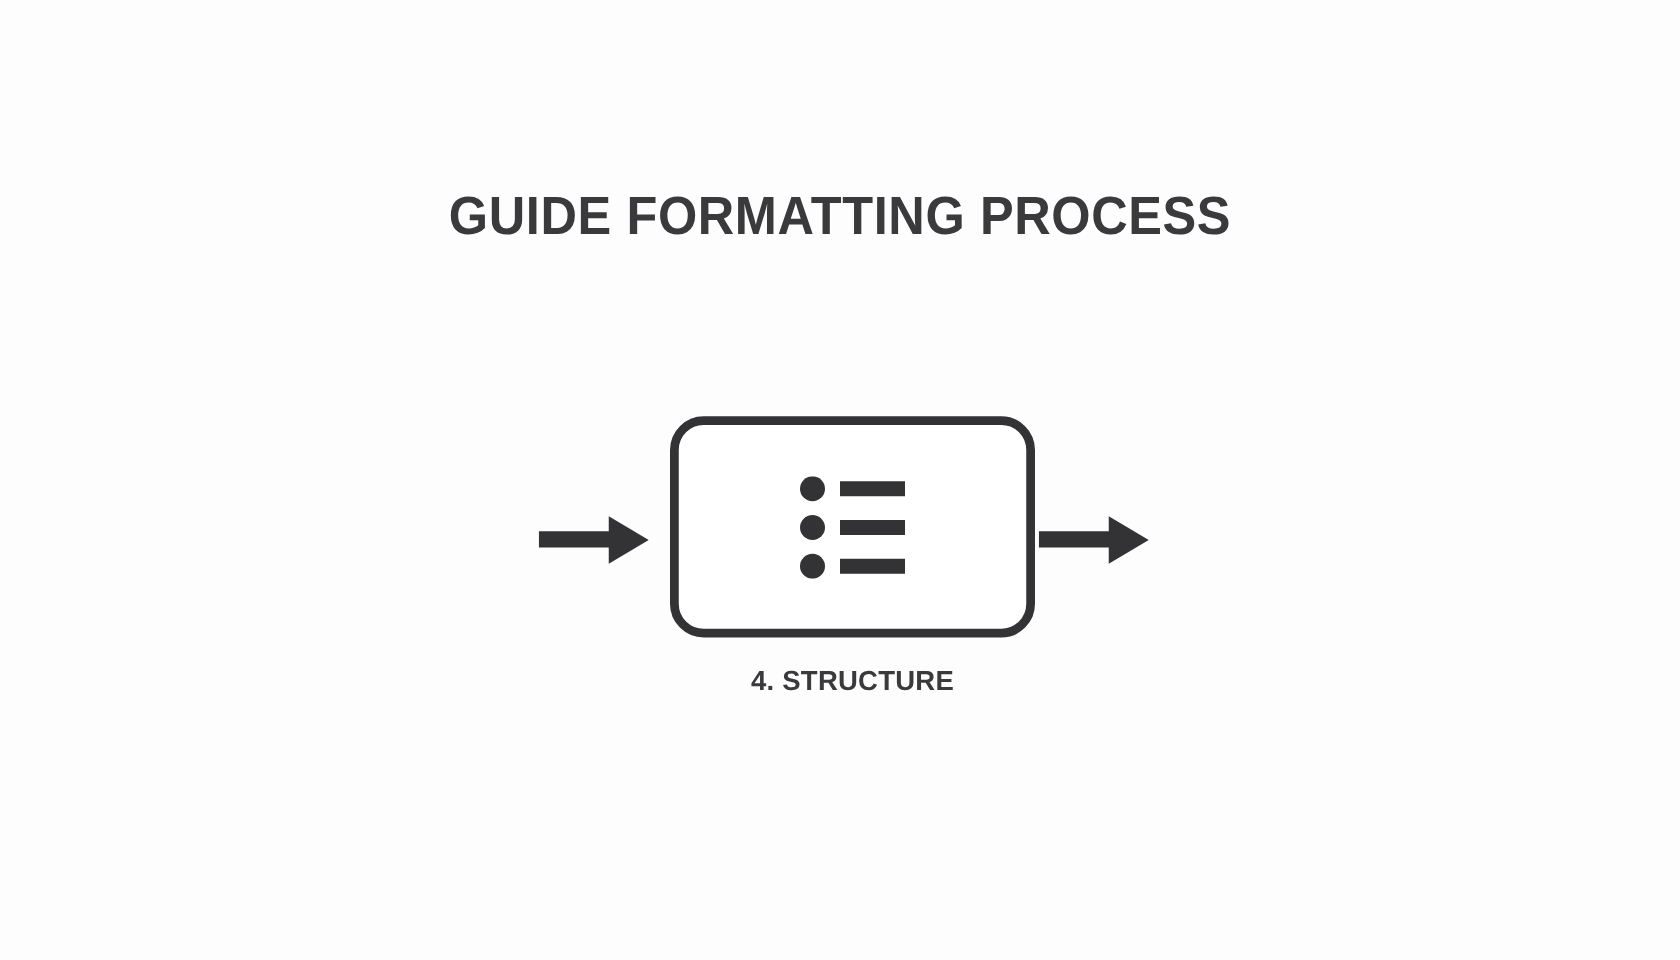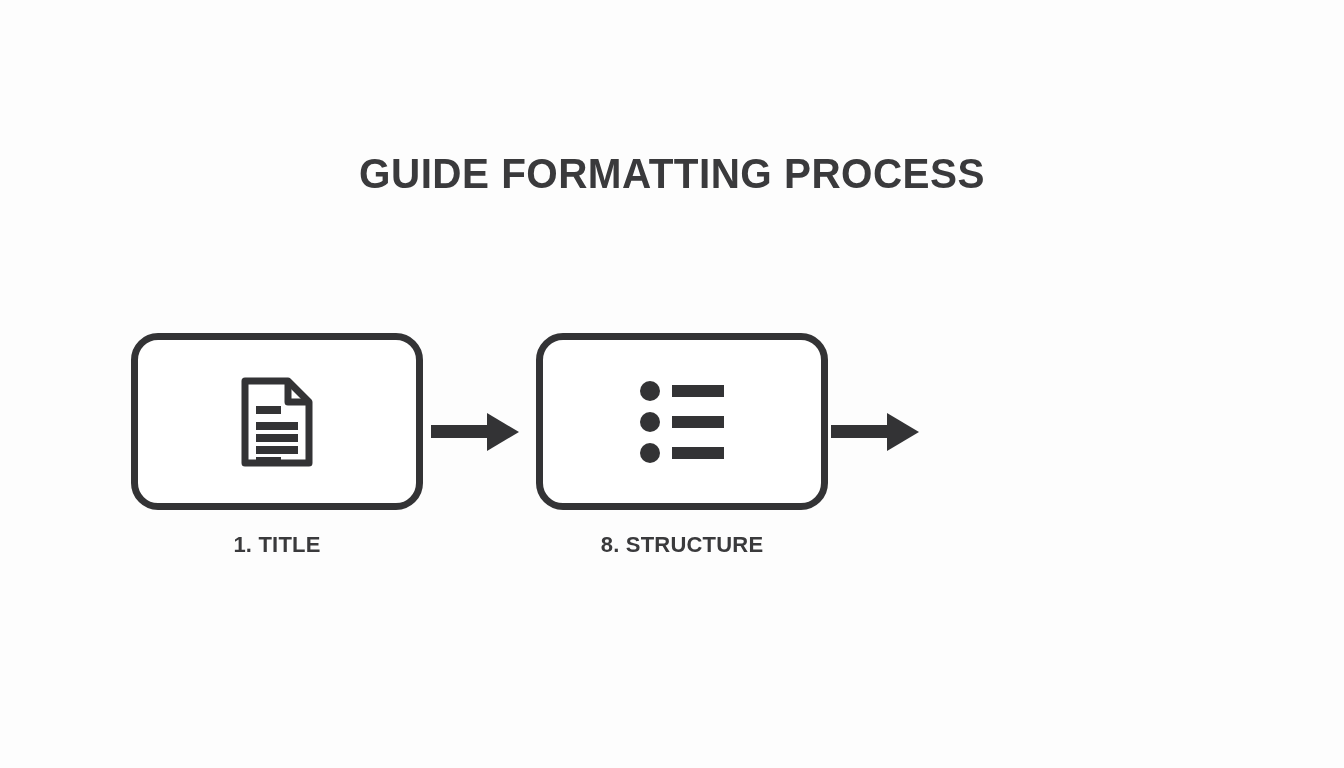--- a/index.html
+++ b/index.html
@@ -88,36 +88,20 @@
 </style>
 </head>
 <body>
 
 <div id="infographic">
 
   <div id="page-title">GUIDE FORMATTING PROCESS</div>
 
   <div id="flow-row">
 
-    <div class="step step-1">
-      <div class="card">
-        <span class="icon-wrap">
-          <svg class="icon-svg" width="74" height="92" viewBox="0 0 74 92" aria-hidden="true">
-            <path d="M5 5 H48 L69 26 V87 H5 Z" fill="#ffffff" stroke="#333335" stroke-width="7" stroke-linejoin="round"></path>
-            <path d="M48 5 V26 H69" fill="none" stroke="#333335" stroke-width="7" stroke-linejoin="round"></path>
-            <rect x="16" y="30" width="25" height="8" fill="#333335"></rect>
-            <rect x="16" y="46" width="42" height="8" fill="#333335"></rect>
-            <rect x="16" y="58" width="42" height="8" fill="#333335"></rect>
-            <rect x="16" y="70" width="42" height="8" fill="#333335"></rect>
-            <rect x="16" y="81" width="25" height="6" fill="#333335"></rect>
-          </svg>
-        </span>
-      </div>
-      <div class="step-label">1. TITLE</div>
-    </div>
 
     <div class="arrow arrow-1">
       <svg width="88" height="42" viewBox="0 0 88 42" aria-hidden="true">
         <rect x="0" y="14" width="60" height="13" fill="#333335"></rect>
         <path d="M56 2 L88 21 L56 40 Z" fill="#333335"></path>
       </svg>
     </div>
 
     <div class="step step-2">
       <div class="card">
@@ -125,21 +109,21 @@
           <svg class="icon-svg" width="84" height="82" viewBox="0 0 84 82" aria-hidden="true">
             <circle cx="10" cy="10" r="10" fill="#333335"></circle>
             <circle cx="10" cy="41" r="10" fill="#333335"></circle>
             <circle cx="10" cy="72" r="10" fill="#333335"></circle>
             <rect x="32" y="4" width="52" height="12" fill="#333335"></rect>
             <rect x="32" y="35" width="52" height="12" fill="#333335"></rect>
             <rect x="32" y="66" width="52" height="12" fill="#333335"></rect>
           </svg>
         </span>
       </div>
-      <div class="step-label">8. STRUCTURE</div>
+      <div class="step-label">4. STRUCTURE</div>
     </div>
 
     <div class="arrow arrow-2">
       <svg width="88" height="42" viewBox="0 0 88 42" aria-hidden="true">
         <rect x="0" y="14" width="60" height="13" fill="#333335"></rect>
         <path d="M56 2 L88 21 L56 40 Z" fill="#333335"></path>
       </svg>
     </div>
 
 

